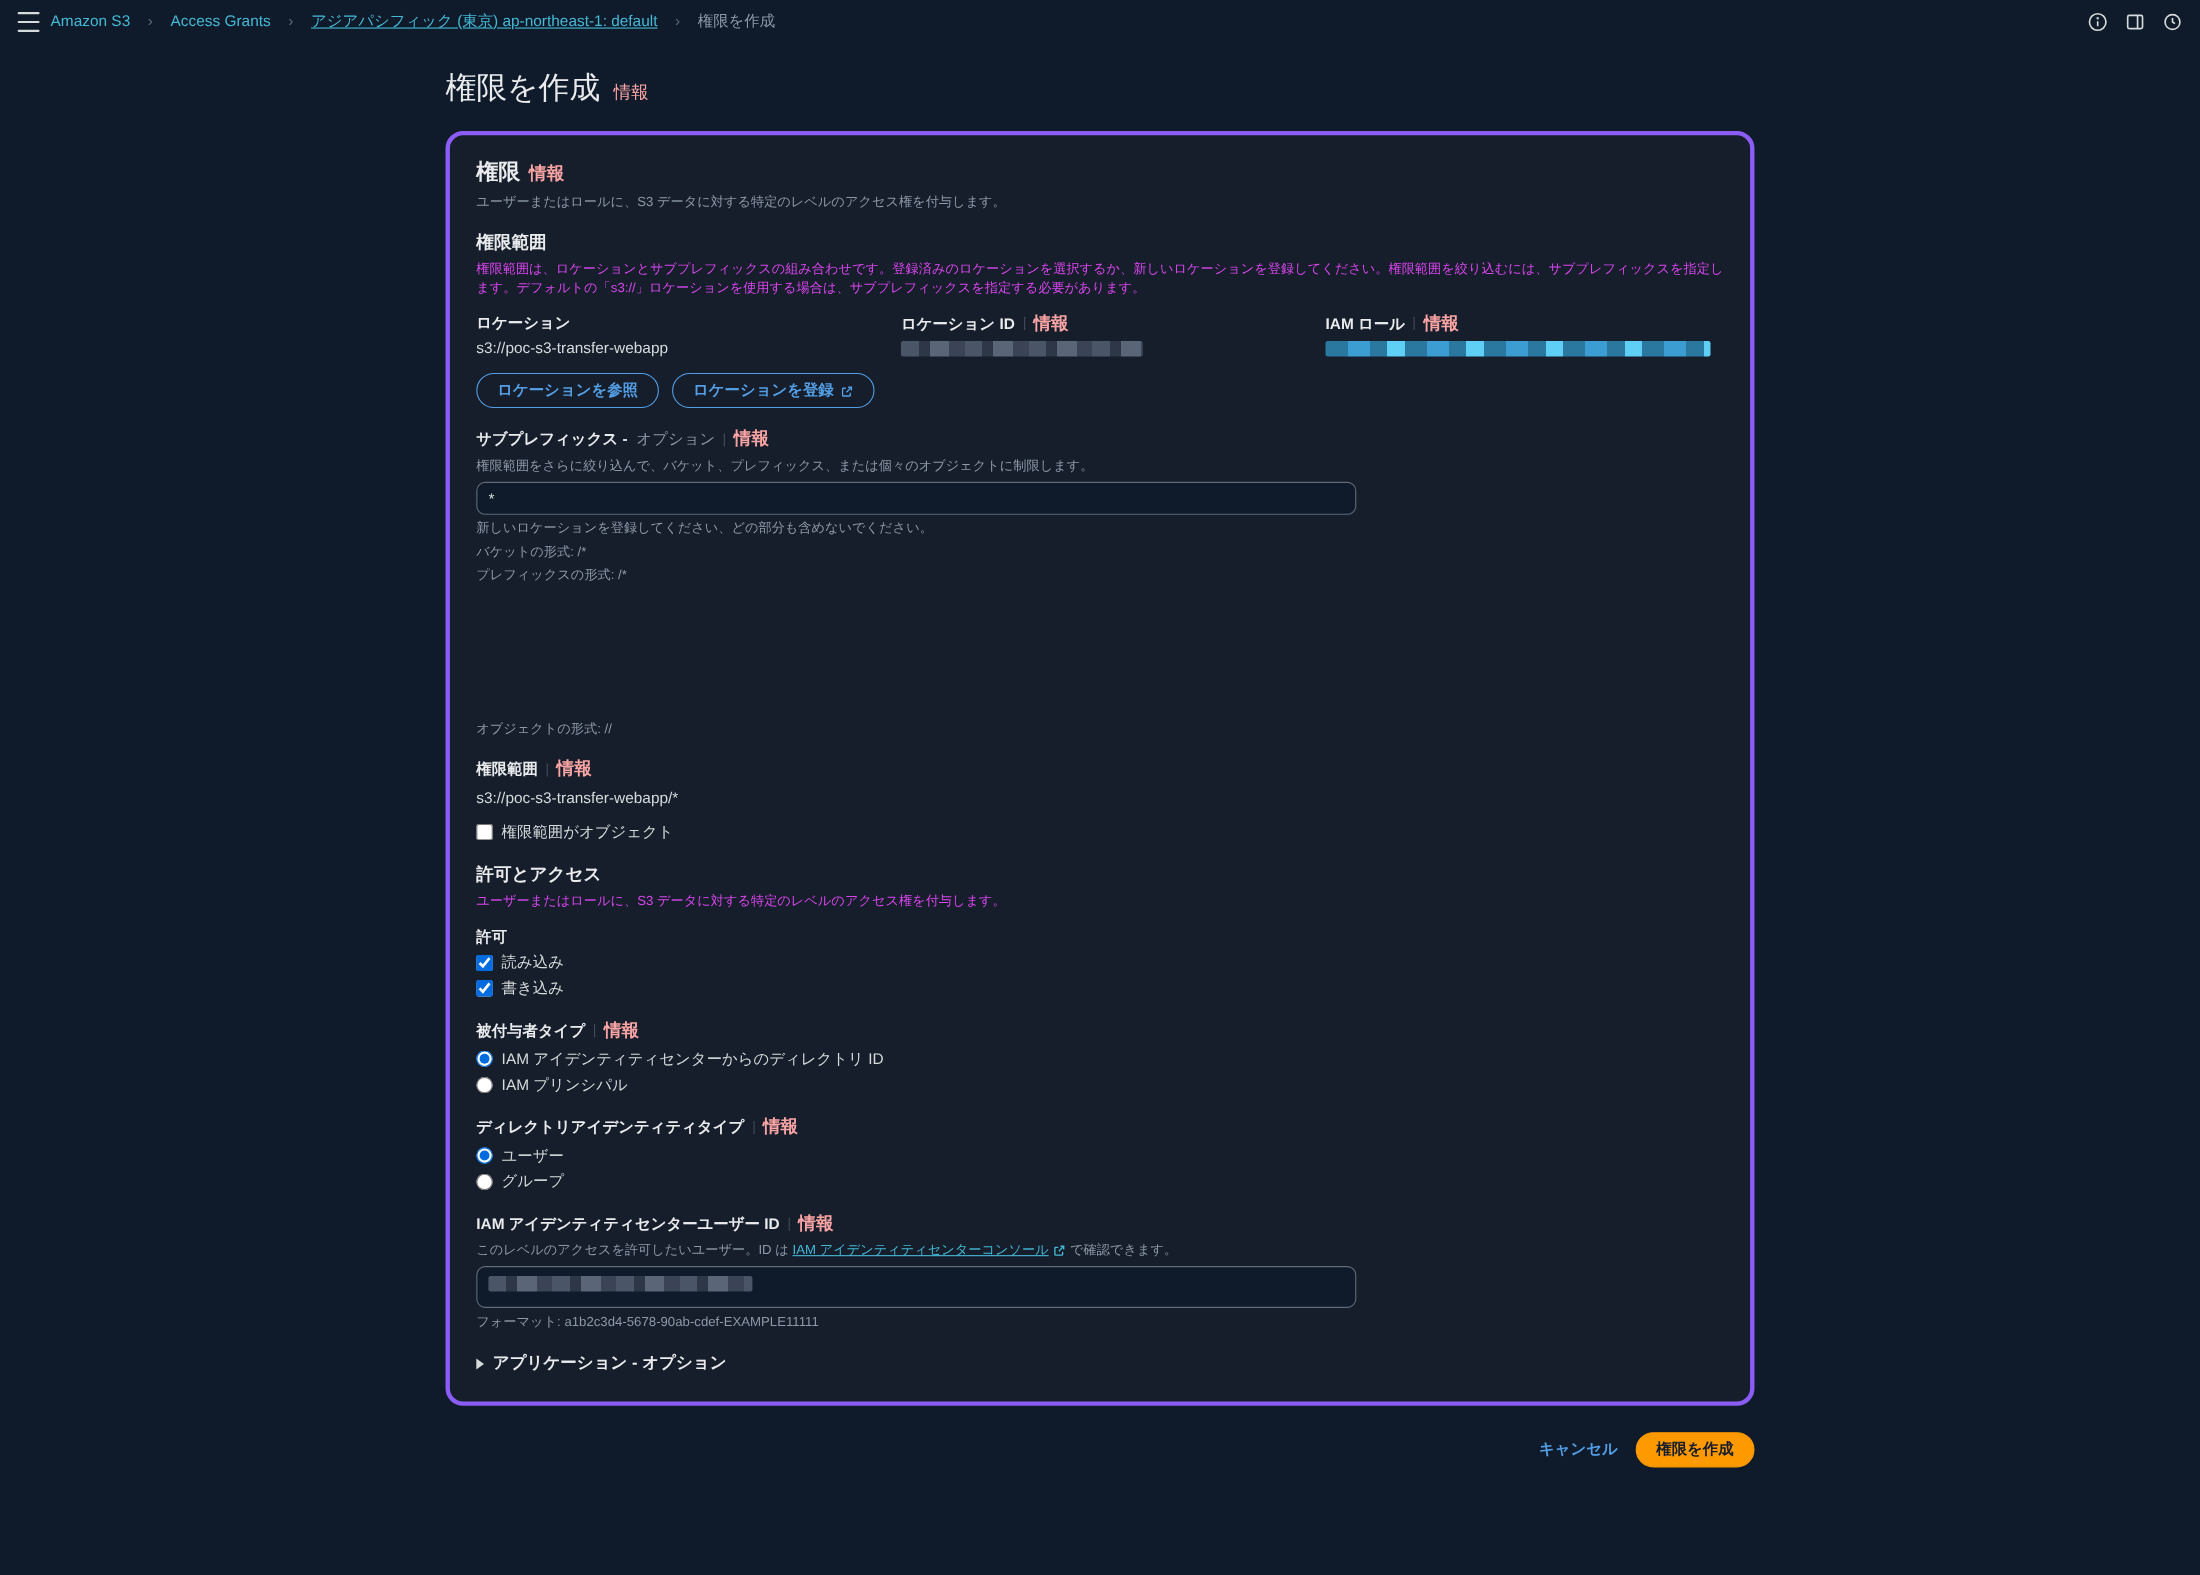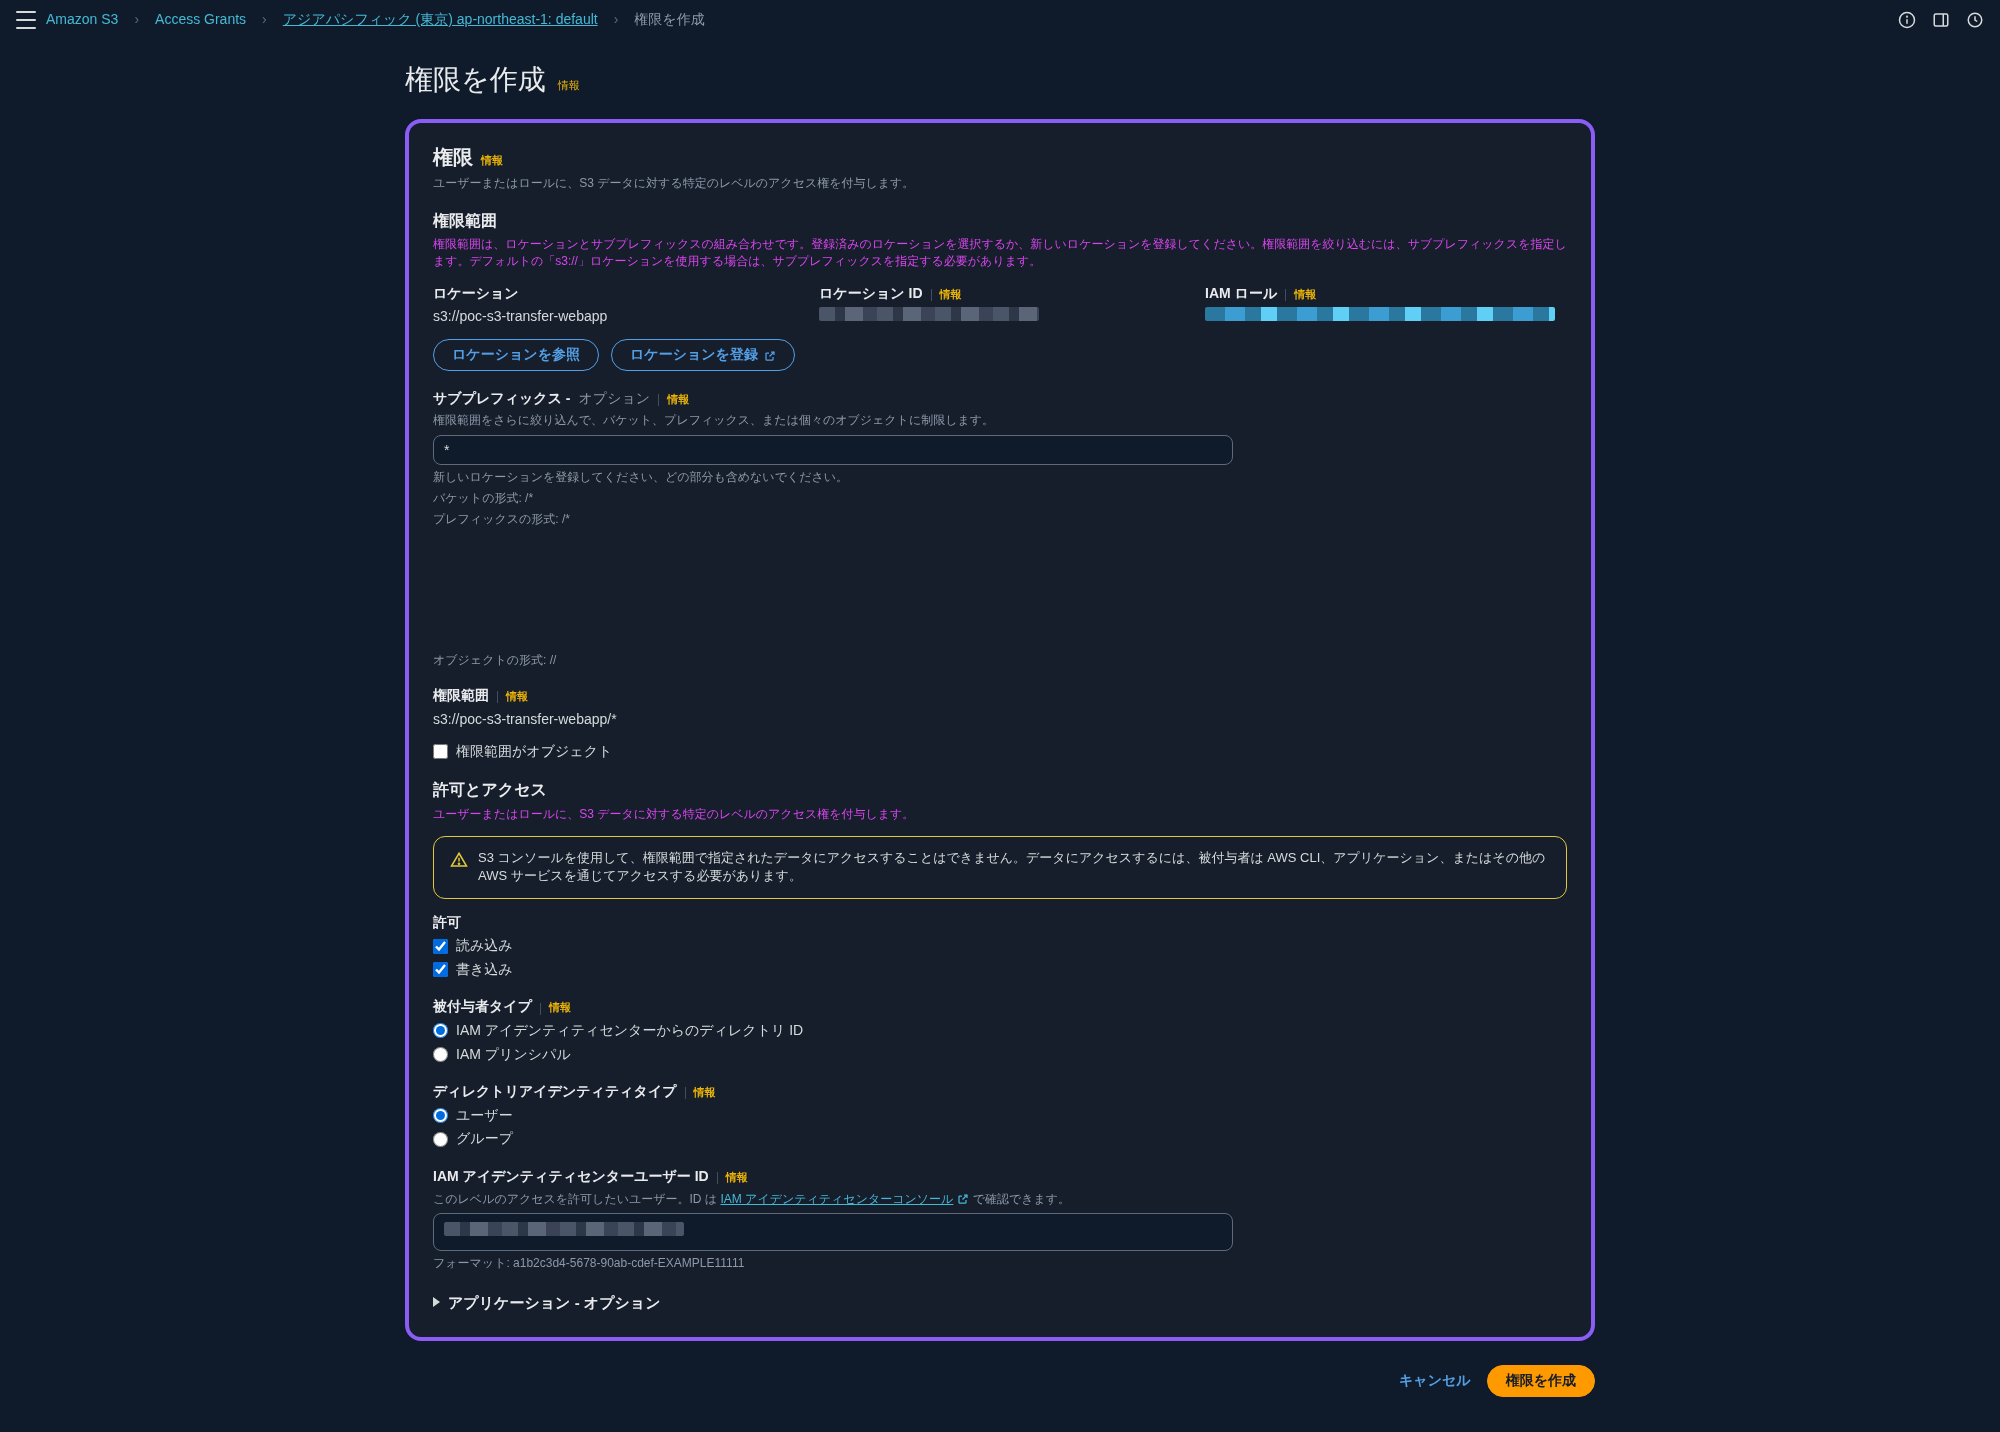--- a/index.html
+++ b/index.html
@@ -34,21 +34,21 @@
 .topbar-icon { width: 18px; height: 18px; color: #d5dbdb; cursor: pointer; display: inline-flex; align-items: center; justify-content: center; }
 .topbar-icon svg { width: 100%; height: 100%; }
 
 .page {
   max-width: 1250px;
   margin: 0 auto;
   padding: 20px 30px 60px;
 }
 .page-title-row { display: flex; align-items: baseline; gap: 12px; margin-bottom: 20px; }
 .page-title { font-size: 28px; font-weight: 400; color: #e9ebed; }
-.info-link { color: #eab308; font-size: 11px; text-decoration: none; cursor: pointer; }
+.info-link { color: #fca5a5; font-size: 16px; text-decoration: none; cursor: pointer; }
 .info-link.sep::before { content: ""; border-left: 1px solid #414d5c; margin-right: 8px; display: inline-block; height: 12px; vertical-align: middle; }
 
 .panel {
   border: 4px solid #8b5cf6;
   border-radius: 16px;
   background: #161d2b;
   padding: 20px 24px 24px;
   margin-bottom: 24px;
 }
 .panel-title { font-size: 20px; font-weight: 700; color: #e9ebed; display: flex; align-items: baseline; gap: 8px; margin-bottom: 4px; }
@@ -259,30 +259,20 @@
     <div class="field-value">s3://poc-s3-transfer-webapp/*</div>
 
     <div class="check-row">
       <input type="checkbox" id="scopeObj" style="">
       <label for="scopeObj">権限範囲がオブジェクト</label>
     </div>
 
     <div class="section-title">許可とアクセス</div>
     <div class="section-desc" style="margin-bottom:0">ユーザーまたはロールに、S3 データに対する特定のレベルのアクセス権を付与します。</div>
 
-    <div class="alert">
-      <span class="alert-icon">
-        <svg viewBox="0 0 24 24" fill="none" stroke="currentColor" stroke-width="2">
-            <path d="M12 3 L22 20 H2 Z"></path>
-            <line x1="12" y1="9" x2="12" y2="14"></line>
-            <circle cx="12" cy="17" r="0.8" fill="currentColor"></circle>
-          </svg>
-      </span>
-      <div class="alert-text">S3 コンソールを使用して、権限範囲で指定されたデータにアクセスすることはできません。データにアクセスするには、被付与者は AWS CLI、アプリケーション、またはその他の AWS サービスを通じてアクセスする必要があります。</div>
-    </div>
 
     <div class="label-inline" style="margin-top:14px">許可</div>
     <div class="check-row">
       <input type="checkbox" id="read" checked="" style="">
       <label for="read">読み込み</label>
     </div>
     <div class="check-row">
       <input type="checkbox" id="write" checked="" style="">
       <label for="write">書き込み</label>
     </div>

